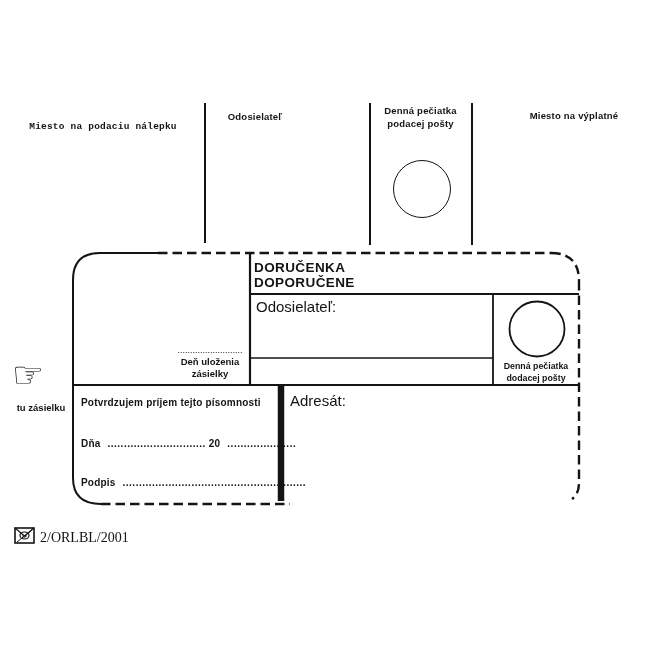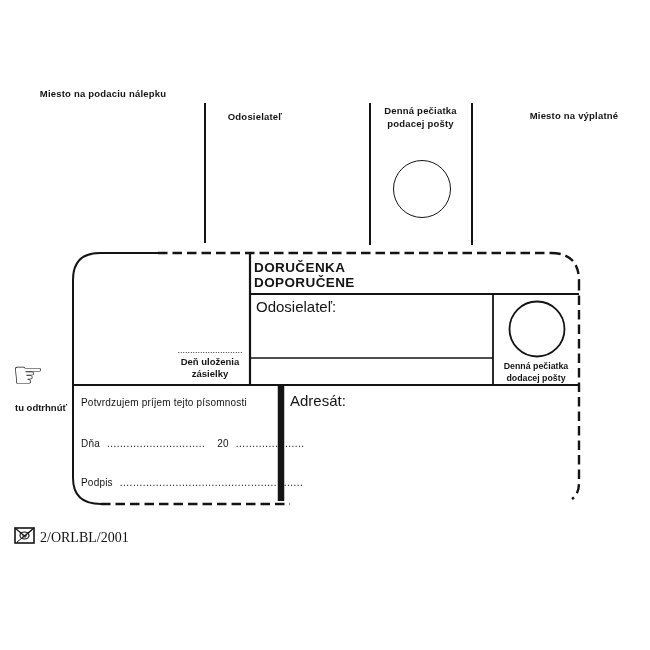--- a/index.html
+++ b/index.html
@@ -8,29 +8,29 @@
     font-family:"Liberation Sans","DejaVu Sans",sans-serif;
     color:#141414;position:relative;overflow:hidden;
   }
   .abs{position:absolute;}
   .ctr{text-align:center;}
   .toplabel{font-size:9.5px;font-weight:bold;line-height:12.5px;letter-spacing:.2px;}
   .vline{width:2px;background:#141414;}
   .circle{border:1.6px solid #141414;border-radius:50%;background:transparent;}
   .title{font-size:13.5px;font-weight:bold;line-height:14.5px;letter-spacing:.4px;}
   .small{font-size:15px;}
-  .formtext{font-size:10px;font-weight:normal;letter-spacing:.2px;}
+  .formtext{font-size:10px;font-weight:bold;letter-spacing:.2px;}
   .dots{letter-spacing:.5px;}
   .serif{font-family:"Liberation Serif","DejaVu Serif",serif;}
   svg{display:block;}
 </style>
 </head>
 <body>
 
-<div class="abs toplabel ctr" style="left:18px;top:88px;width:170px;">
+<div class="abs toplabel ctr" style="left:18px;top:121px;width:170px;font-family:Liberation Mono, monospace;">
   <div>Miesto na podaciu nálepku</div>
 </div>
 
 <div class="abs vline" style="left:204px;top:103px;height:140px;"></div>
 
 <div class="abs toplabel ctr" style="left:190px;top:111px;width:130px;">Odosielateľ</div>
 
 <div class="abs vline" style="left:369px;top:103px;height:142px;"></div>
 
 <div class="abs toplabel ctr" style="left:370px;top:105px;width:101px;">
@@ -82,31 +82,31 @@
   <div>dodacej pošty</div>
 </div>
 
 <div class="abs small" style="left:290px;top:392px;">Adresát:</div>
 
 <div class="abs formtext" style="left:81px;top:397px;">Potvrdzujem príjem tejto písomnosti</div>
 
 <div class="abs formtext" style="left:81px;top:438px;white-space:nowrap;">
   <span>Dňa</span>
   <span class="dots" style="margin-left:4px;">..............................</span>
-  <span style="margin-left:9px;">20</span>
+  <span style="">20</span>
   <span class="dots" style="margin-left:4px;">.....................</span>
 </div>
 
 <div class="abs formtext" style="left:81px;top:477px;white-space:nowrap;">
   <span>Podpis</span>
   <span class="dots" style="margin-left:4px;">........................................................</span>
 </div>
 
 <div class="abs" style="left:12px;top:356px;font-size:36px;line-height:38px;font-family:'DejaVu Sans',sans-serif;">☞</div>
-<div class="abs ctr" style="left:5px;top:402px;width:72px;font-size:9.5px;font-weight:bold;">tu odtrhnúť</div>
+<div class="abs ctr" style="left:5px;top:402px;width:72px;font-size:9.5px;font-weight:bold;">tu zásielku</div>
 
 <svg class="abs" style="left:14px;top:527px;" width="21" height="17" viewBox="0 0 21 17">
   <rect x="1" y="1" width="19" height="15" fill="none" stroke="#141414" stroke-width="1.6"></rect>
   <path d="M 1 1 L 10.5 9 L 20 1" fill="none" stroke="#141414" stroke-width="1.2"></path>
   <ellipse cx="10.5" cy="8.5" rx="4.5" ry="3.5" fill="none" stroke="#141414" stroke-width="1.2"></ellipse>
   <path d="M 10.5 8.5 m -2 0 a 2 1.6 0 1 0 4 0" fill="none" stroke="#141414" stroke-width="1"></path>
   <path d="M 3 15 L 18 3" fill="none" stroke="#141414" stroke-width="1"></path>
 </svg>
 <div class="abs serif" style="left:40px;top:530px;font-size:14px;">2/ORLBL/2001</div>
 

